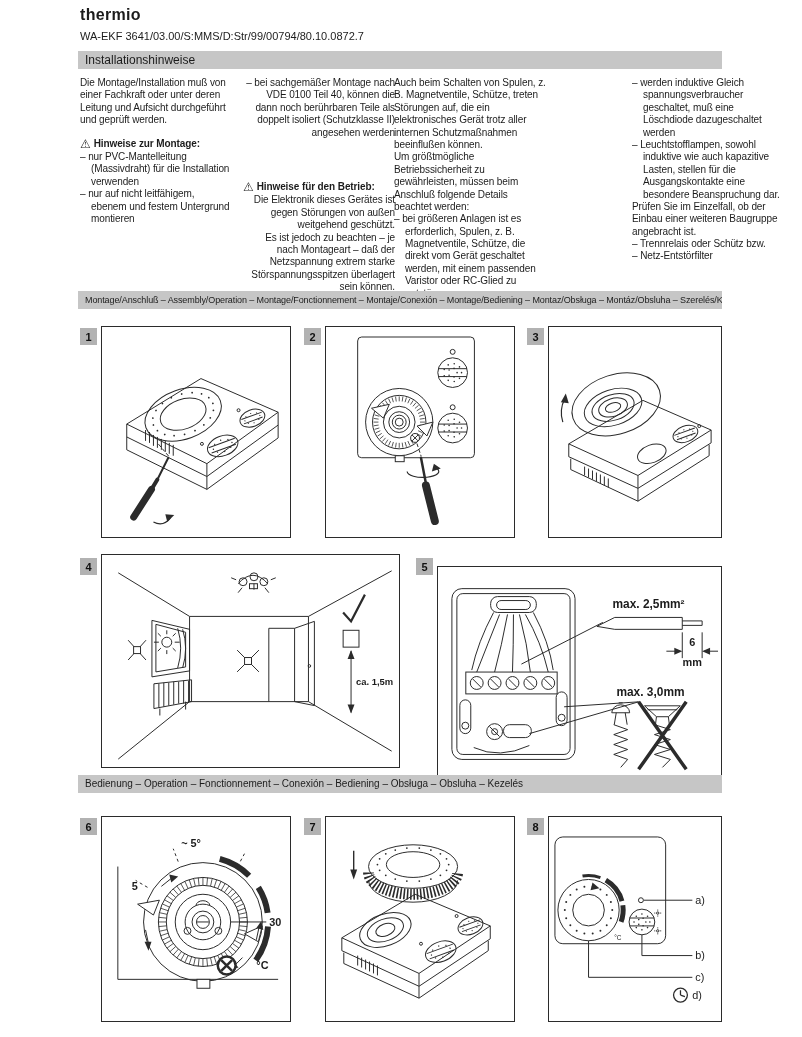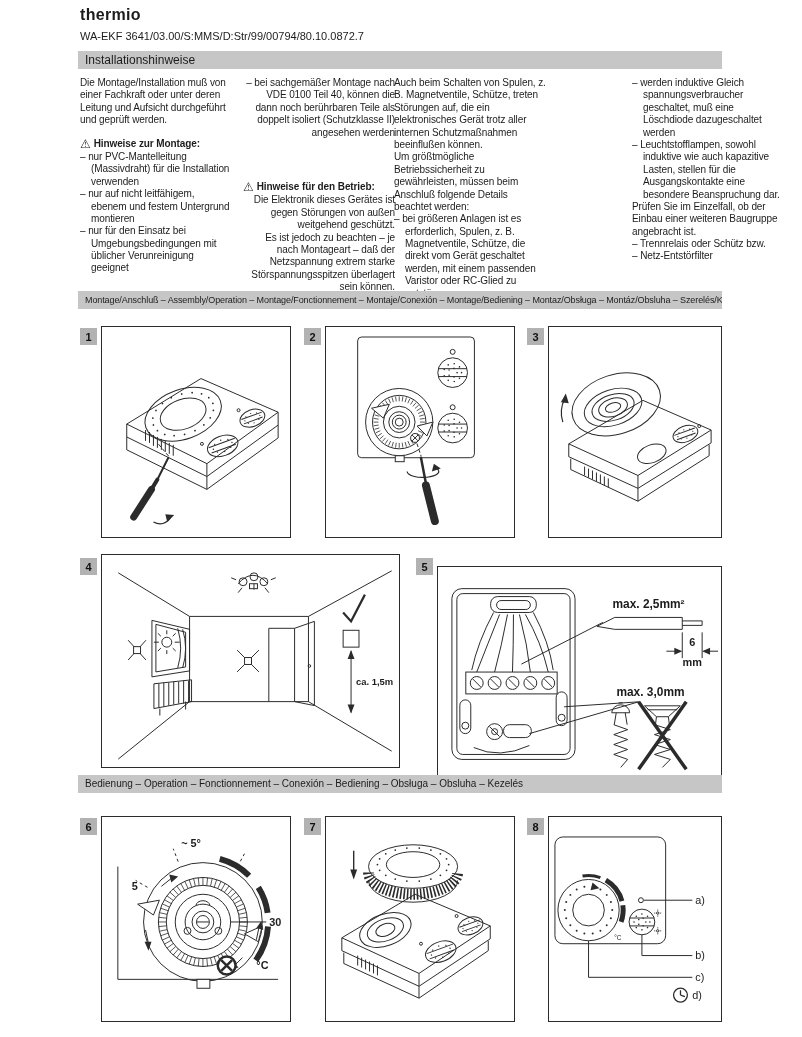--- a/index.html
+++ b/index.html
@@ -37,21 +37,20 @@
 <div class="abs bar" id="bar1">Installationshinweise</div>
 
 <div class="abs col" id="col1">
   <p>Die Montage/Installation muß von einer Fachkraft oder unter deren Leitung und Aufsicht durchgeführt und geprüft werden.</p>
   <div class="note-heading">
     <span class="warn">⚠</span>
     <span>Hinweise zur Montage:</span>
   </div>
   <p class="item">– nur PVC-Mantelleitung (Massivdraht) für die Installation verwenden</p>
   <p class="item">– nur auf nicht leitfähigem, ebenem und festem Untergrund montieren</p>
-  <p class="item">– nur für den Einsatz bei Umgebungsbedingungen mit üblicher Verunreinigung geeignet</p>
 </div>
 
 <div class="abs col" id="col2">
   <p class="item">– bei sachgemäßer Montage nach VDE 0100 Teil 40, können die dann noch berührbaren Teile als doppelt isoliert (Schutzklasse II) angesehen werden</p>
   <div class="note-heading mt-lg">
     <span class="warn">⚠</span>
     <span>Hinweise für den Betrieb:</span>
   </div>
   <p>Die Elektronik dieses Gerätes ist gegen Störungen von außen weitgehend geschützt.</p>
   <p>Es ist jedoch zu beachten – je nach Montageart – daß der Netzspannung extrem starke Störspannungsspitzen überlagert sein können.</p>

